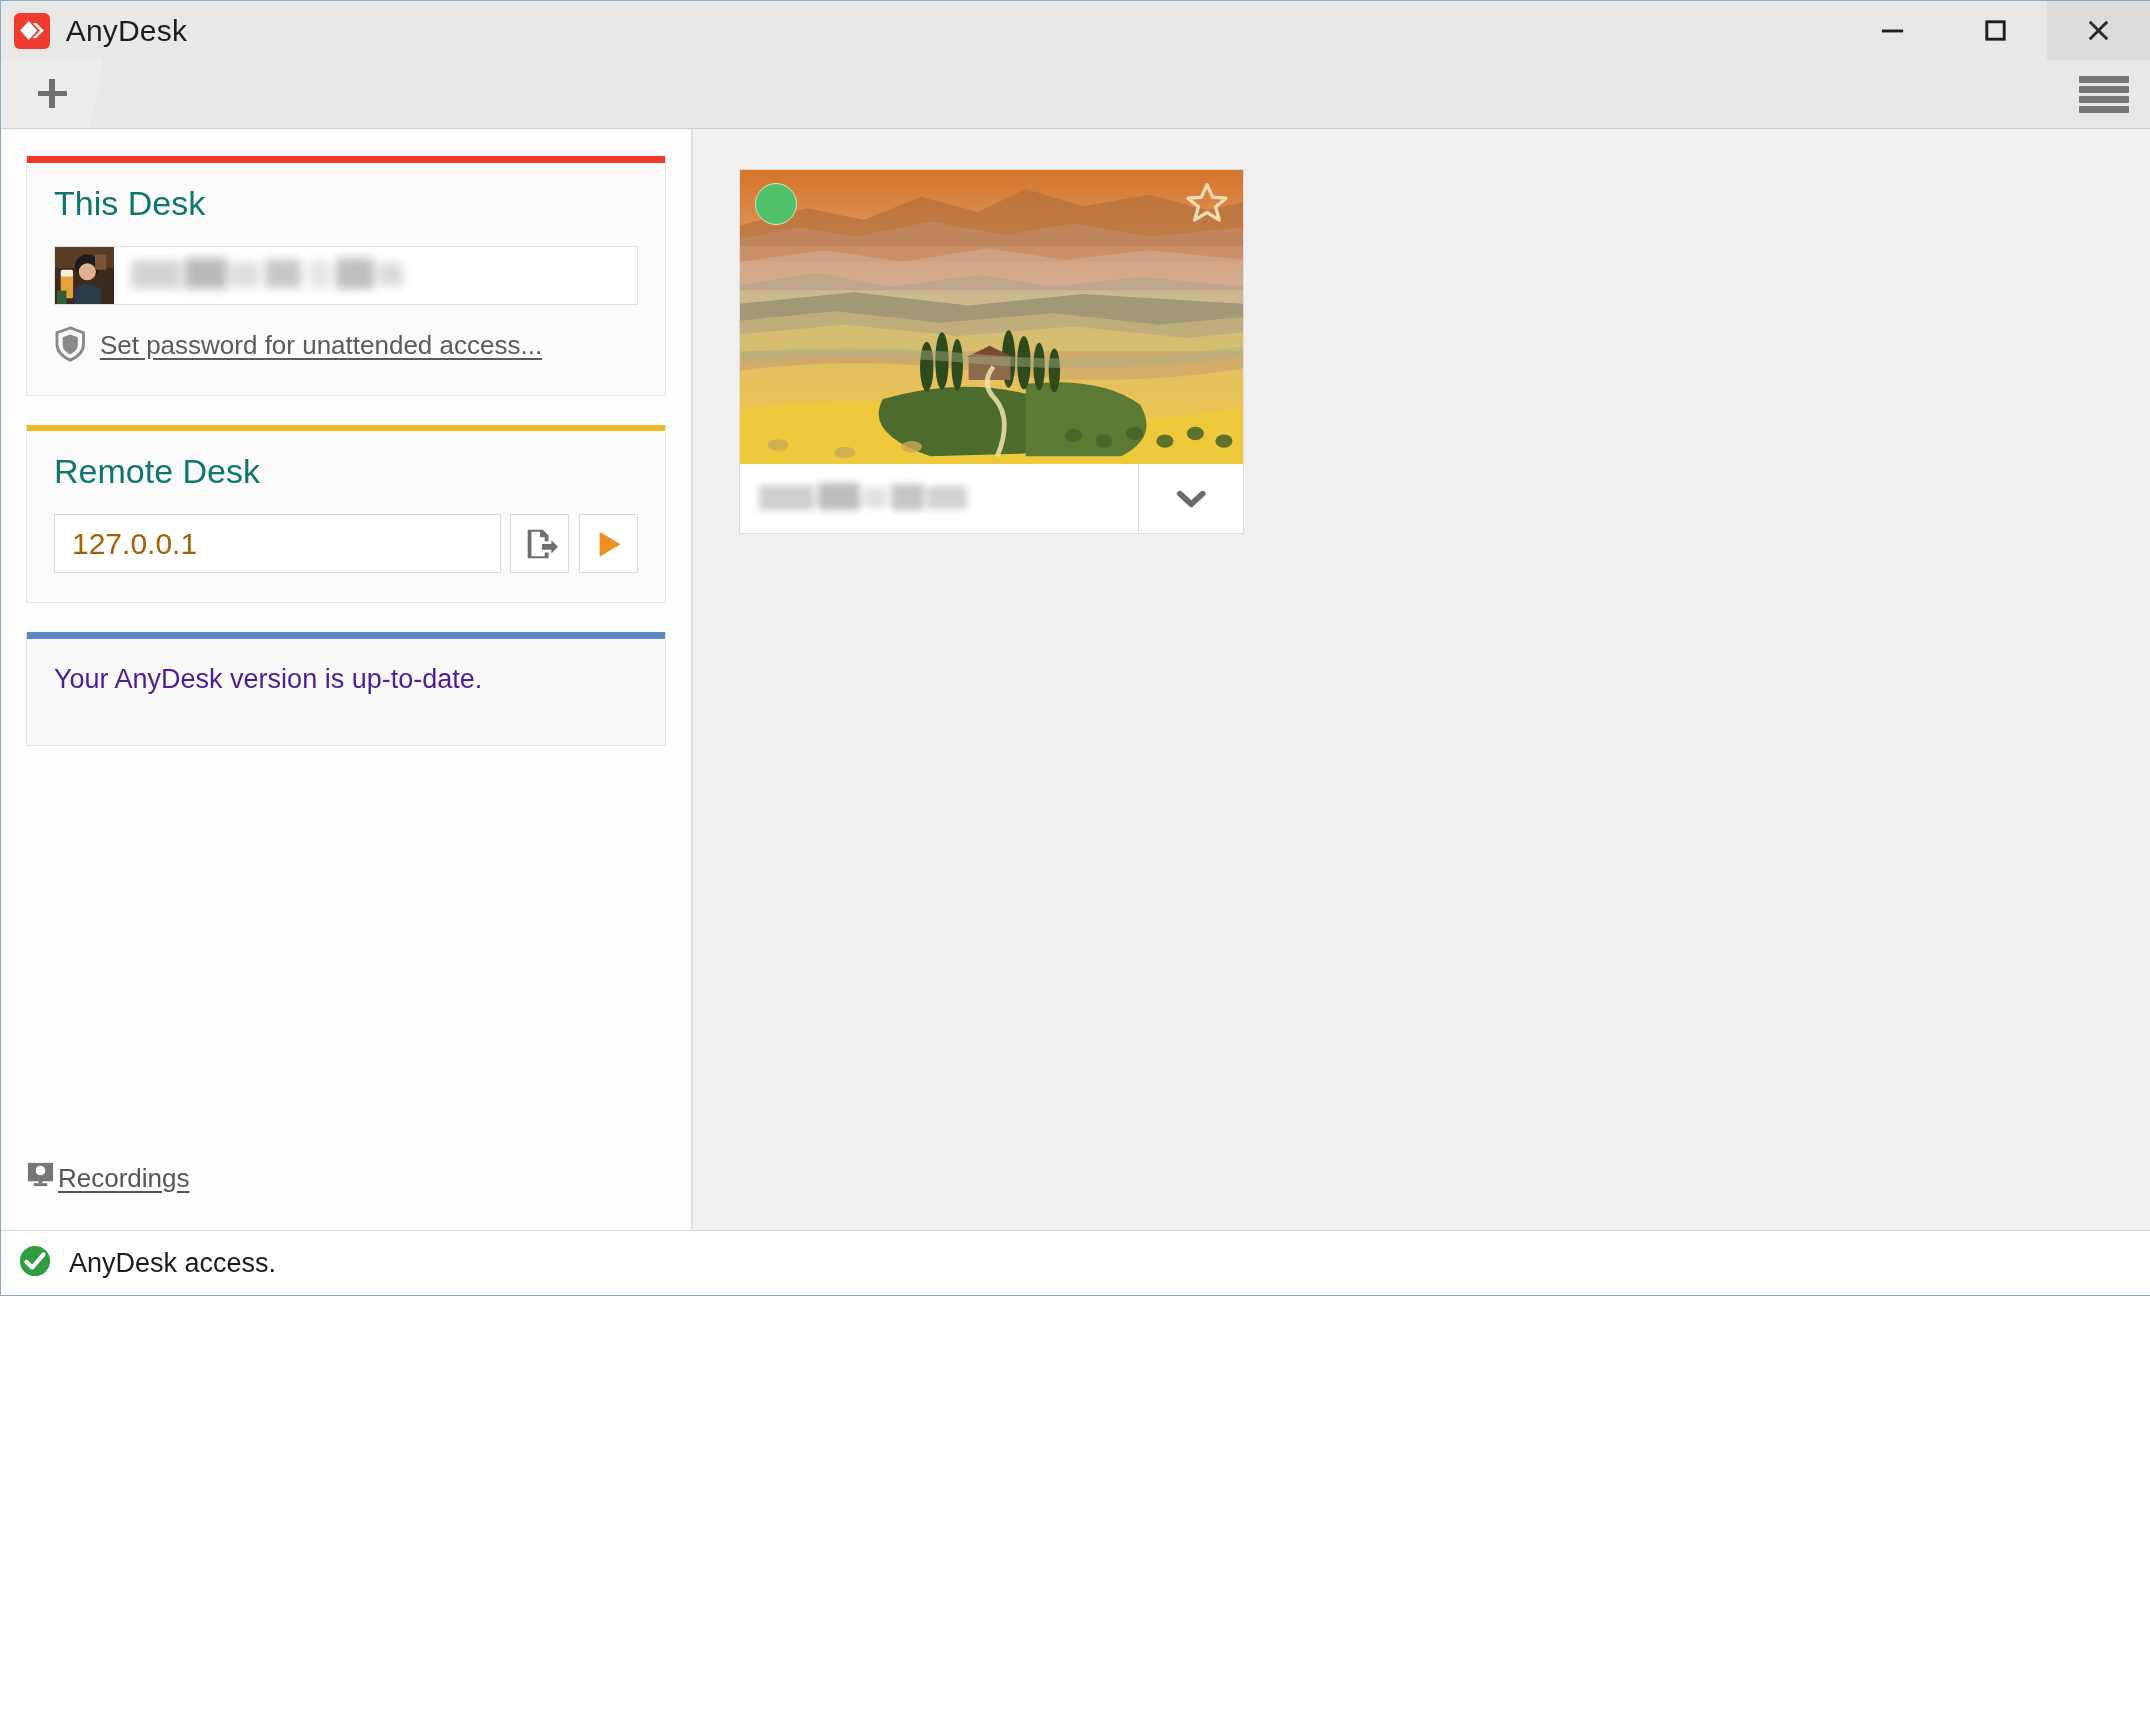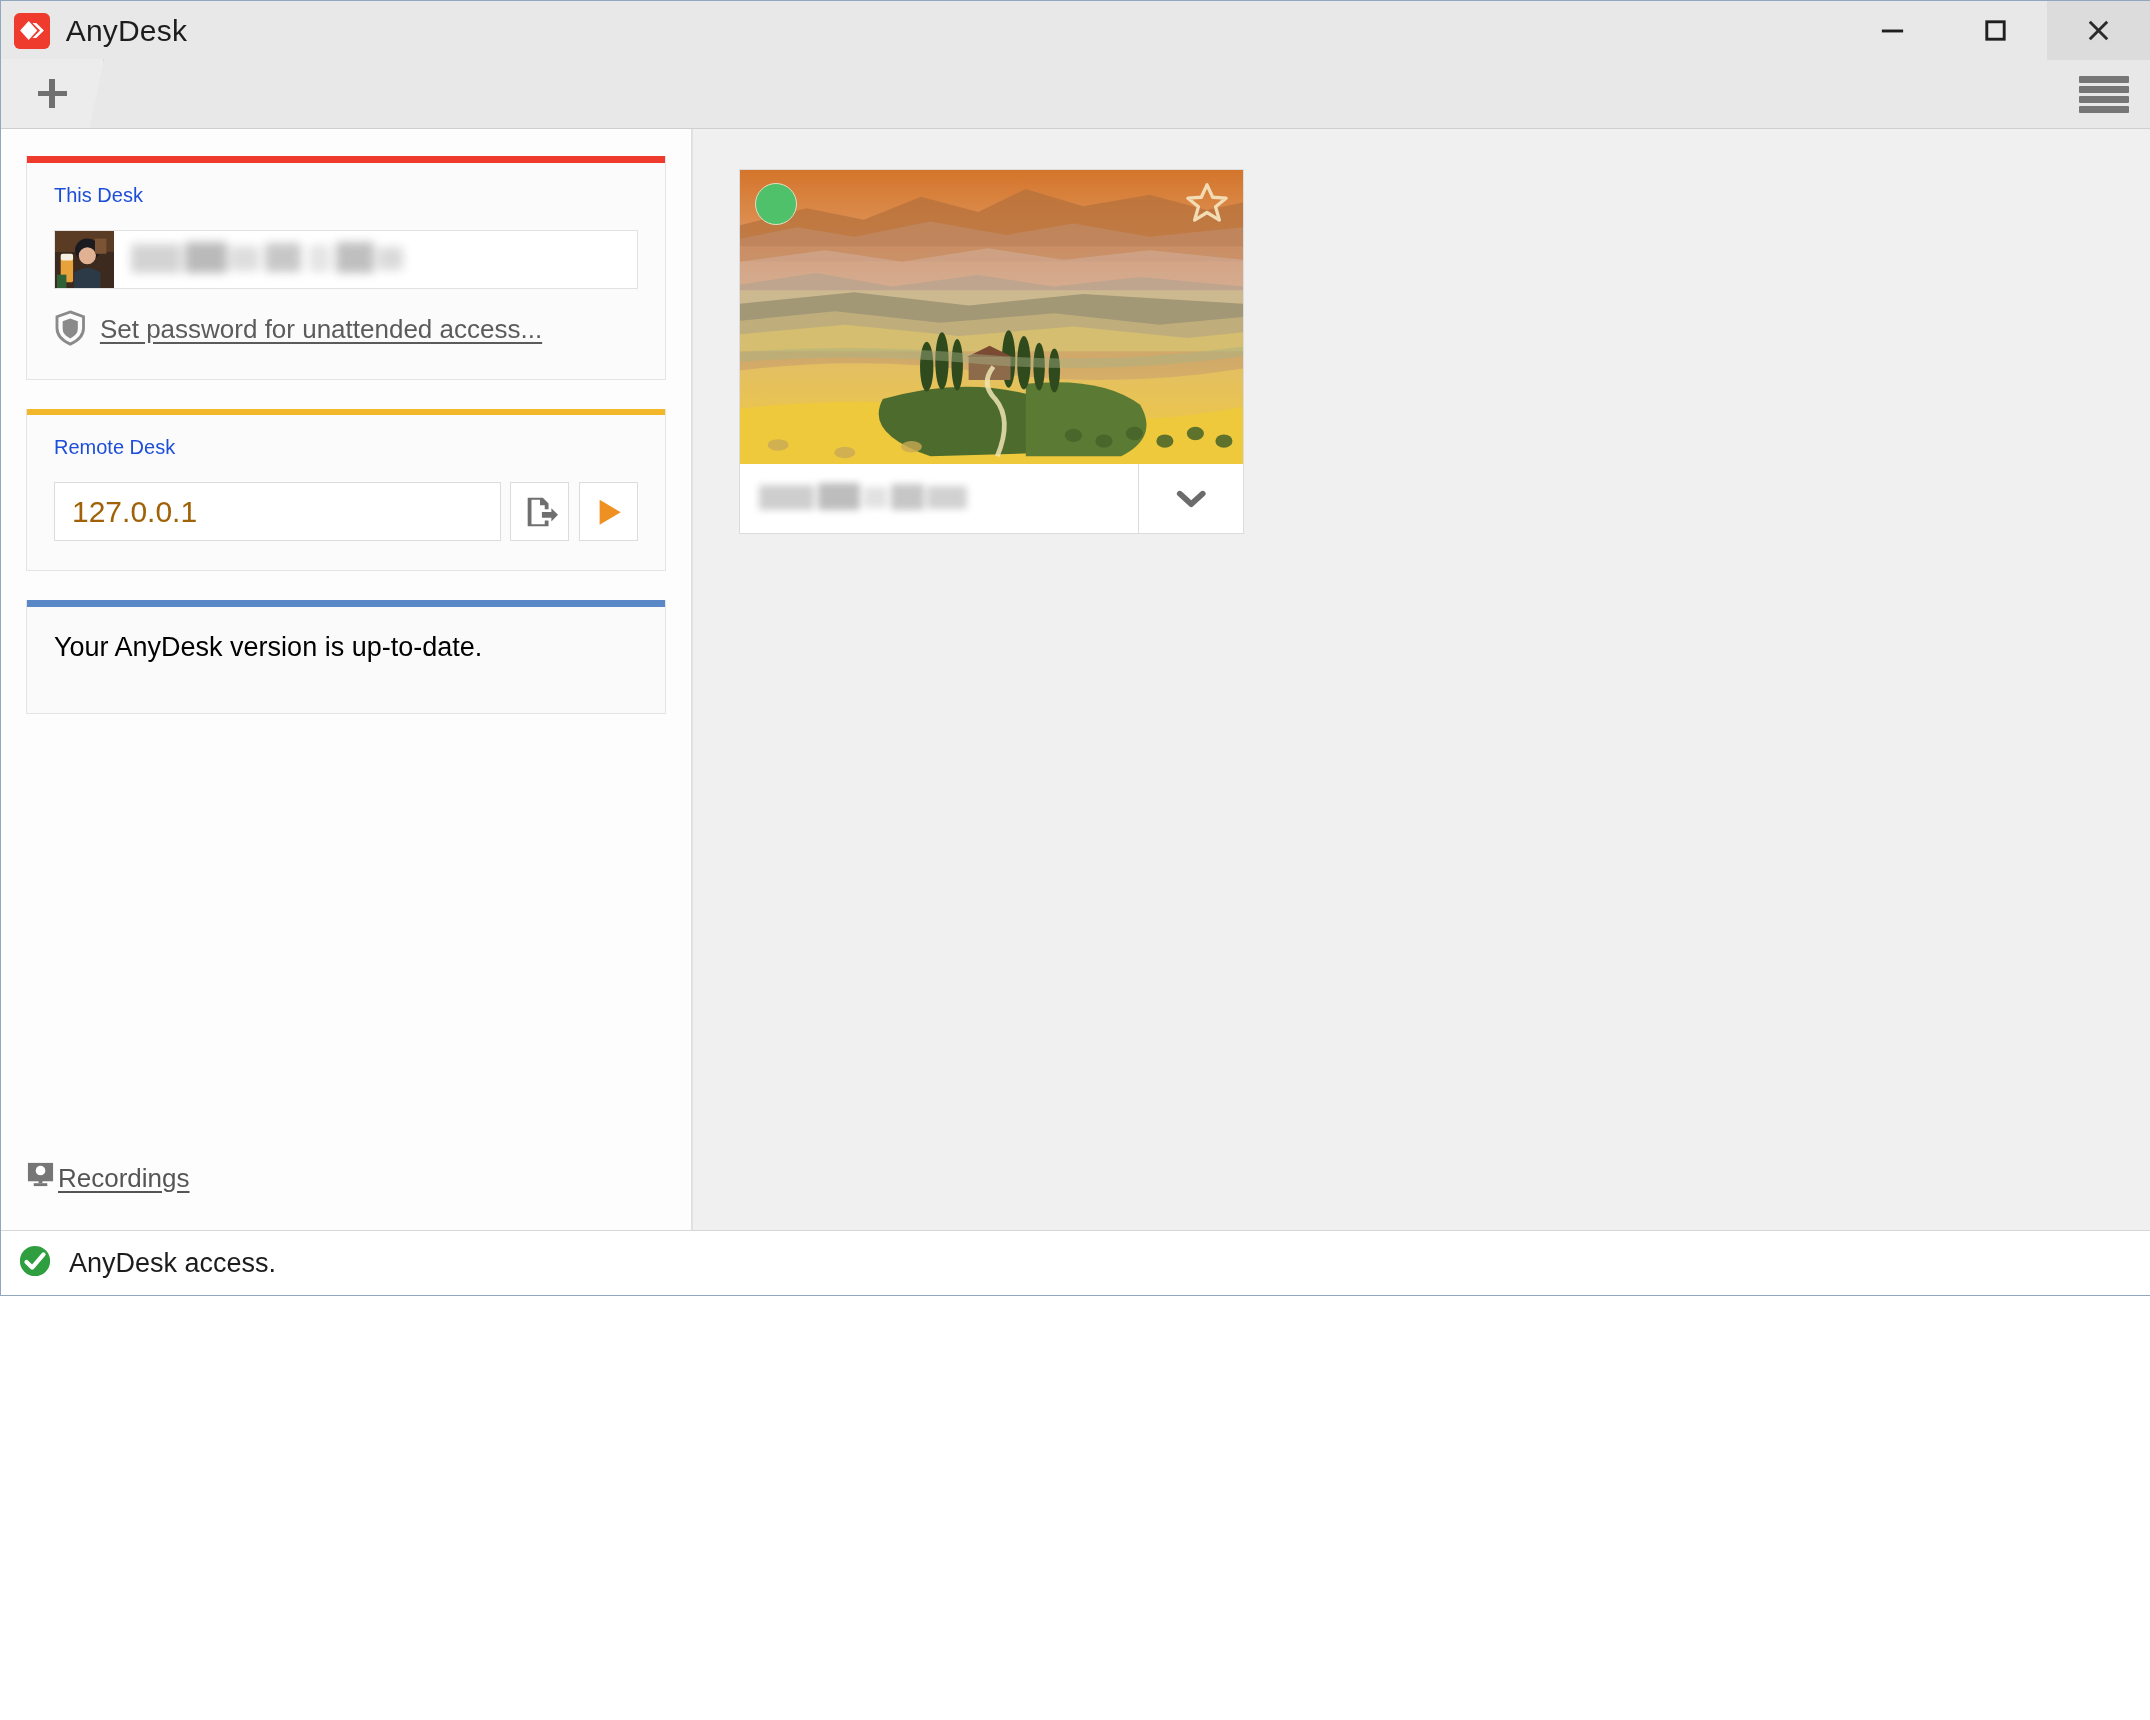--- a/index.html
+++ b/index.html
@@ -135,22 +135,22 @@
     margin-bottom: 29px;
     position: relative;
   }
   .card-accent { height: 6.7px; width: 100%; }
   .accent-red    { background: #ef3b2d; }
   .accent-yellow { background: #f3b829; }
   .accent-blue   { background: #5a87c5; }
 
   .card-inner { padding: 21px 27px 29px 27px; }
   .card-title {
-    font-size: 20px;
-    color: #1d4ed8;
+    font-size: 34px;
+    color: #0f766e;
     font-weight: 400;
     margin-bottom: 23px;
   }
 
   
   .id-row {
     display: flex;
     align-items: stretch;
     border: 1px solid #e2e2e2;
     background: #ffffff;
@@ -206,21 +206,21 @@
     width: 59px; height: 59px;
     flex: 0 0 59px;
     border: 1px solid #dcdcdc;
     background: #ffffff;
     display: flex; align-items: center; justify-content: center;
   }
 
   .version-card { background: #fafafa; }
   .version-text {
     font-size: 27px;
-    color: #000000;
+    color: #4c1d95;
     padding: 25px 27px 50px 27px;
   }
 
   
   .bottom-links {
     position: absolute;
     left: 25px;
     bottom: 17px;
     width: 612px;
   }

